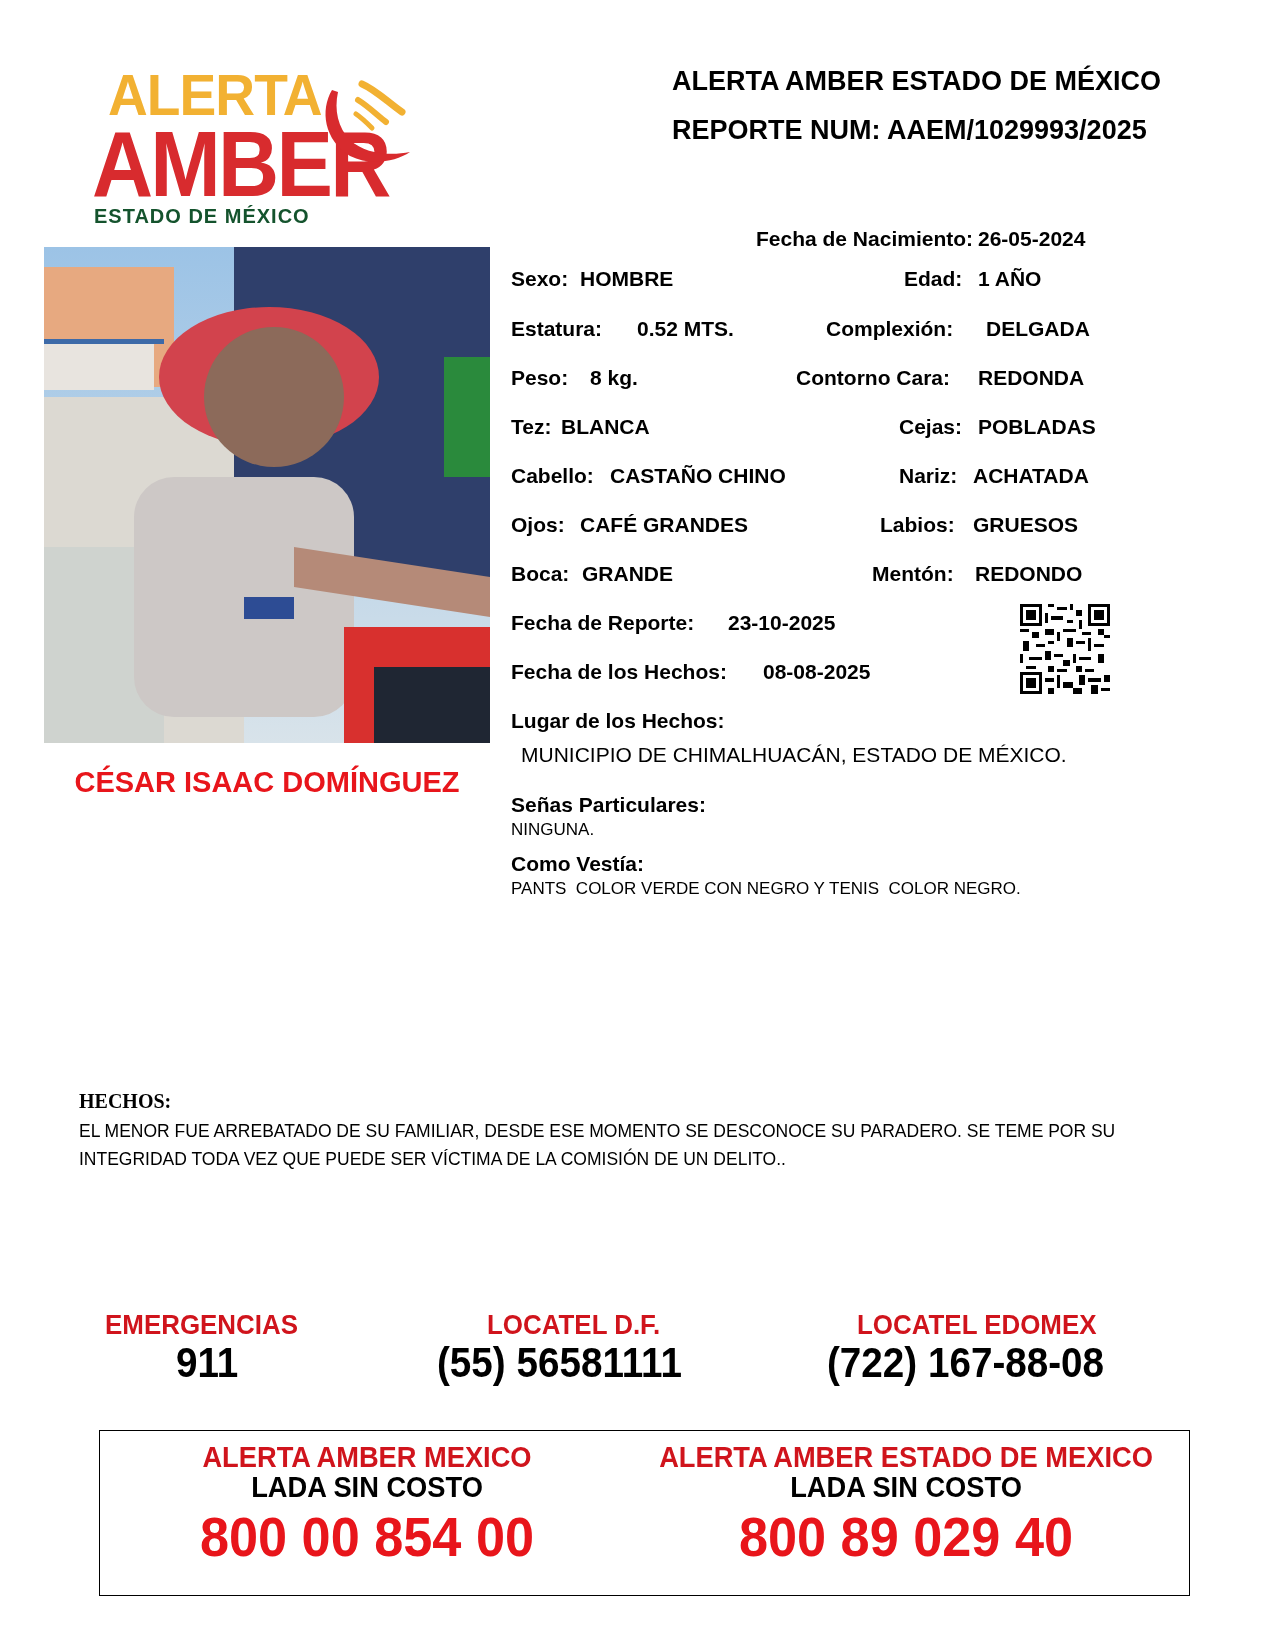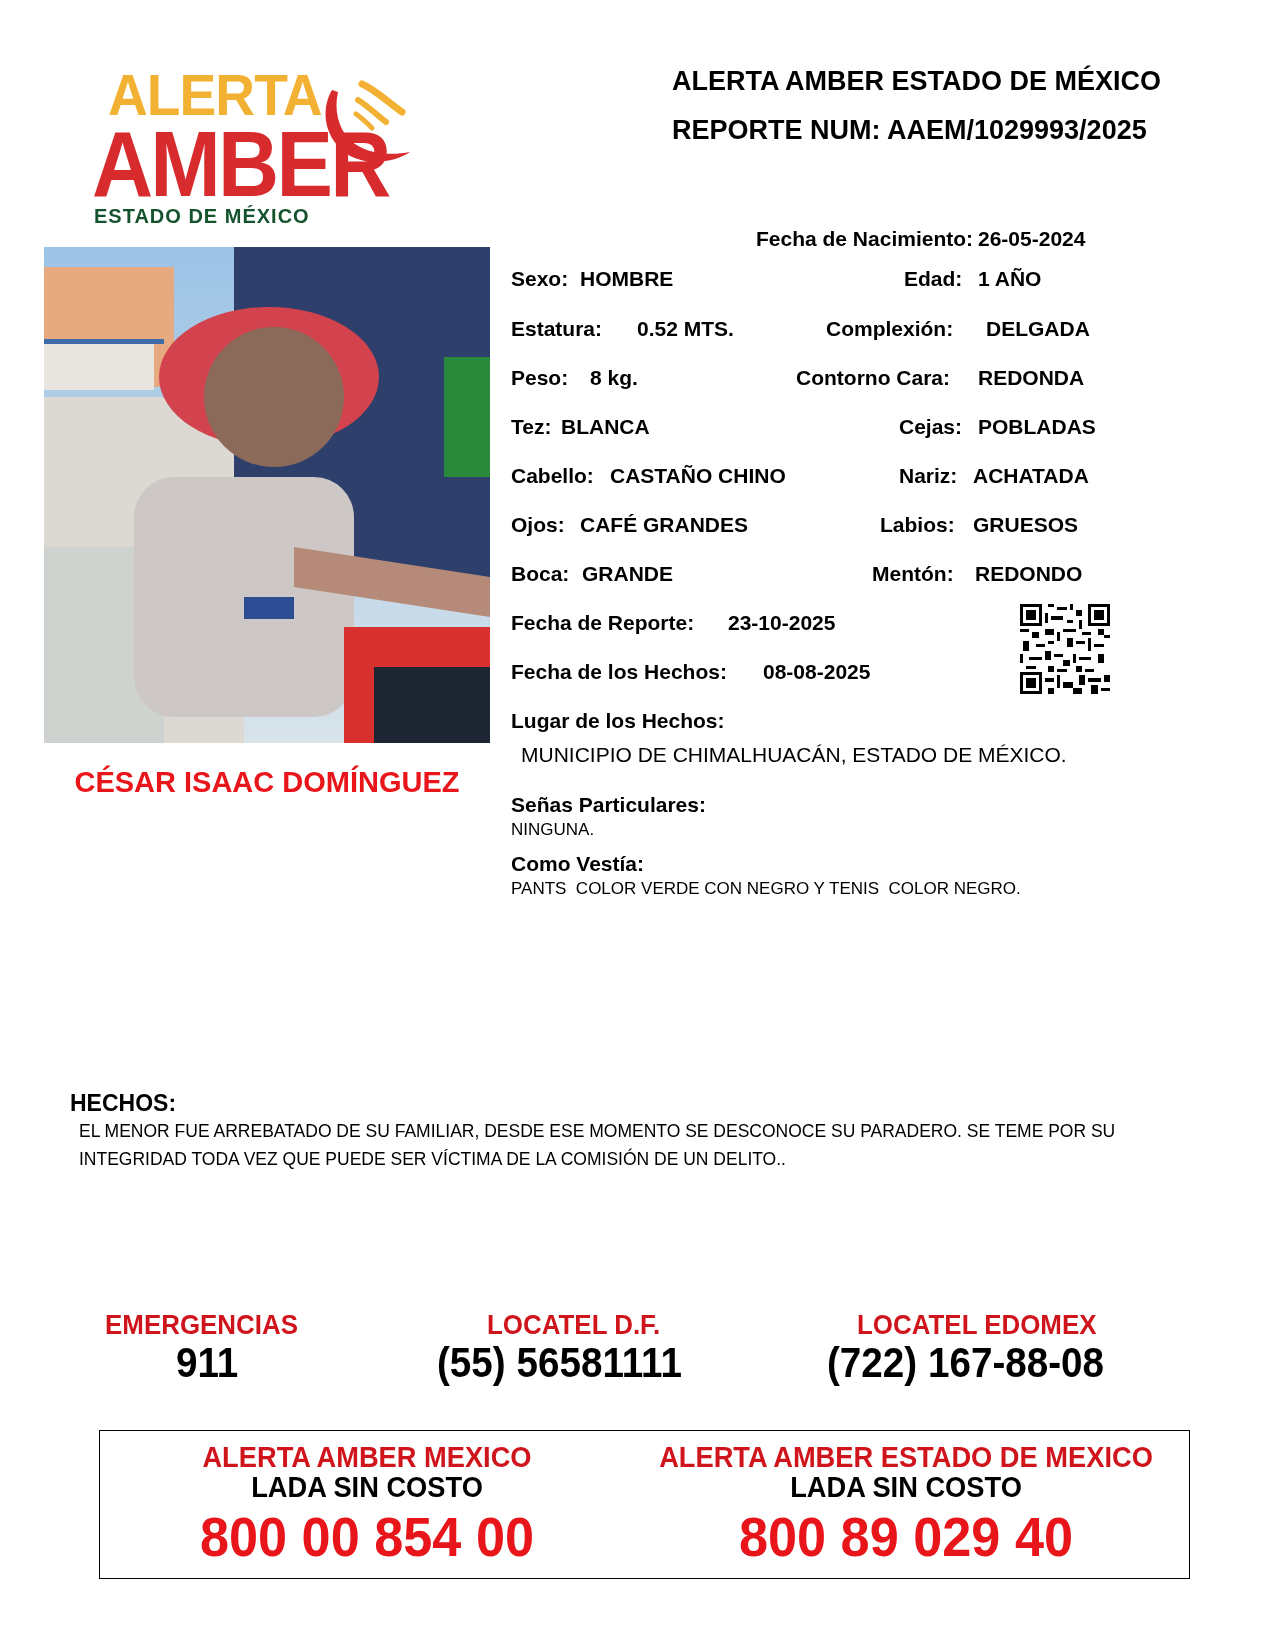--- a/index.html
+++ b/index.html
@@ -26,28 +26,28 @@
 
   
   .fld { position: absolute; font-weight: bold; font-size: 21px; line-height: 1; white-space: nowrap; }
   .val { position: absolute; font-weight: bold; font-size: 21px; line-height: 1; white-space: nowrap; }
 
   .plain { position: absolute; font-size: 21px; line-height: 1; white-space: nowrap; }
   .small { position: absolute; font-size: 17px; line-height: 1; white-space: nowrap; }
 
   .qr { position: absolute; left: 1020px; top: 604px; width: 90px; height: 90px; }
 
-  .hechos-title { position: absolute; left: 70px; top: 1090px; font-weight: bold; font-size: 23px; }
+  .hechos-title { position: absolute; left: 79px; top: 1090px; font-weight: bold; font-size: 20px; font-family: Liberation Serif, serif; }
   .hechos-text { position: absolute; left: 79px; top: 1117px; width: 1100px; font-size: 17.5px; line-height: 28px; }
 
   
   .ct-label { position: absolute; color: #d0141c; font-weight: bold; font-size: 27px; line-height: 1; white-space: nowrap; transform: scaleX(0.96); transform-origin: left top; }
   .ct-num { position: absolute; font-weight: bold; font-size: 42px; line-height: 1; white-space: nowrap; transform: scaleX(0.92); transform-origin: left top; }
 
-  .box { position: absolute; left: 99px; top: 1430px; width: 1091px; height: 149px; border: 1.5px solid #000; }
+  .box { position: absolute; left: 99px; top: 1430px; width: 1091px; height: 166px; border: 1.5px solid #000; }
   .box-col { position: absolute; top: 0; height: 100%; text-align: center; }
   .box-col.c1 { left: 0; width: 534px; }
   .box-col.c2 { left: 523px; width: 566px; }
   .box-org { position: absolute; top: 12px; width: 100%; color: #d0141c; font-weight: bold; font-size: 29px; line-height: 1; transform: scaleX(0.94); }
   .box-lada { position: absolute; top: 42px; width: 100%; font-weight: bold; font-size: 29px; line-height: 1; transform: scaleX(0.94); }
   .box-num { position: absolute; top: 79px; width: 100%; color: #e8151b; font-weight: bold; font-size: 55px; line-height: 1; transform: scaleX(0.95); }
 </style>
 </head>
 <body>
 

